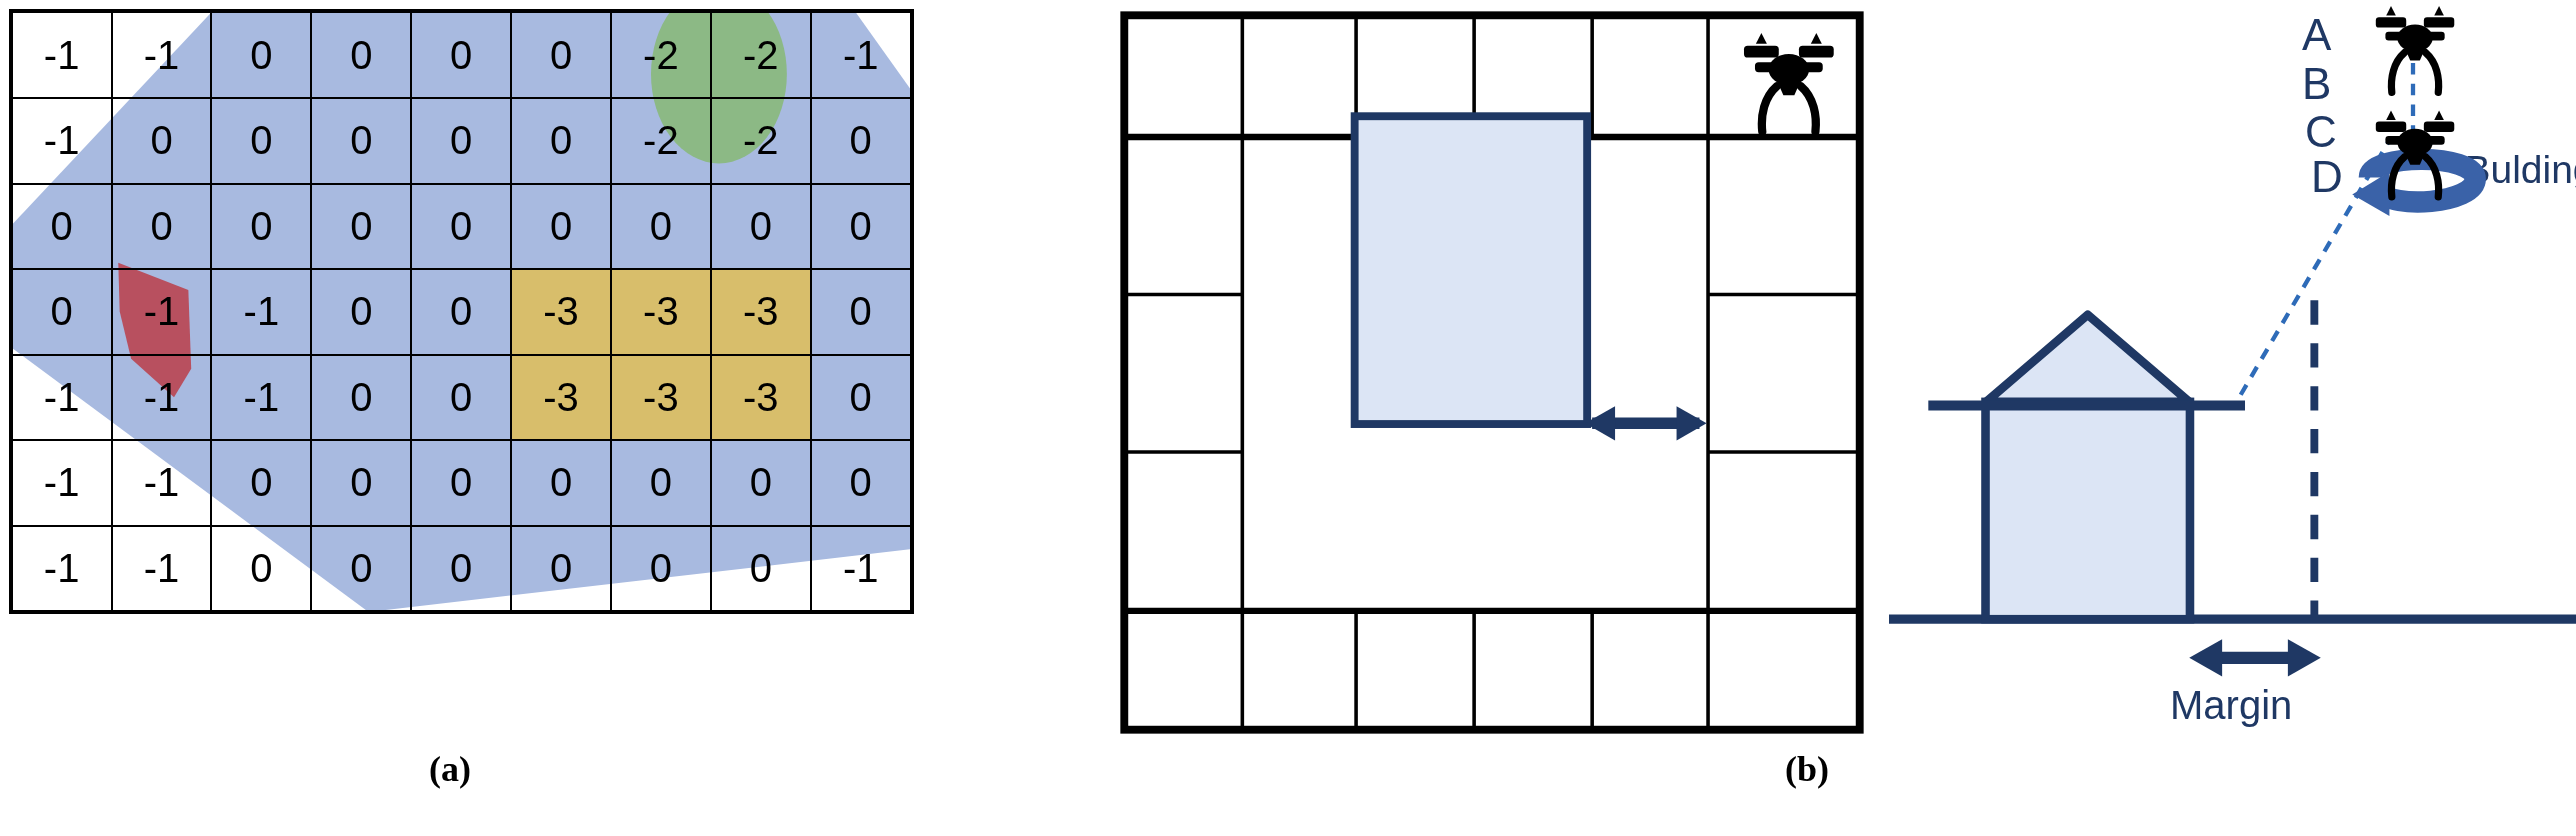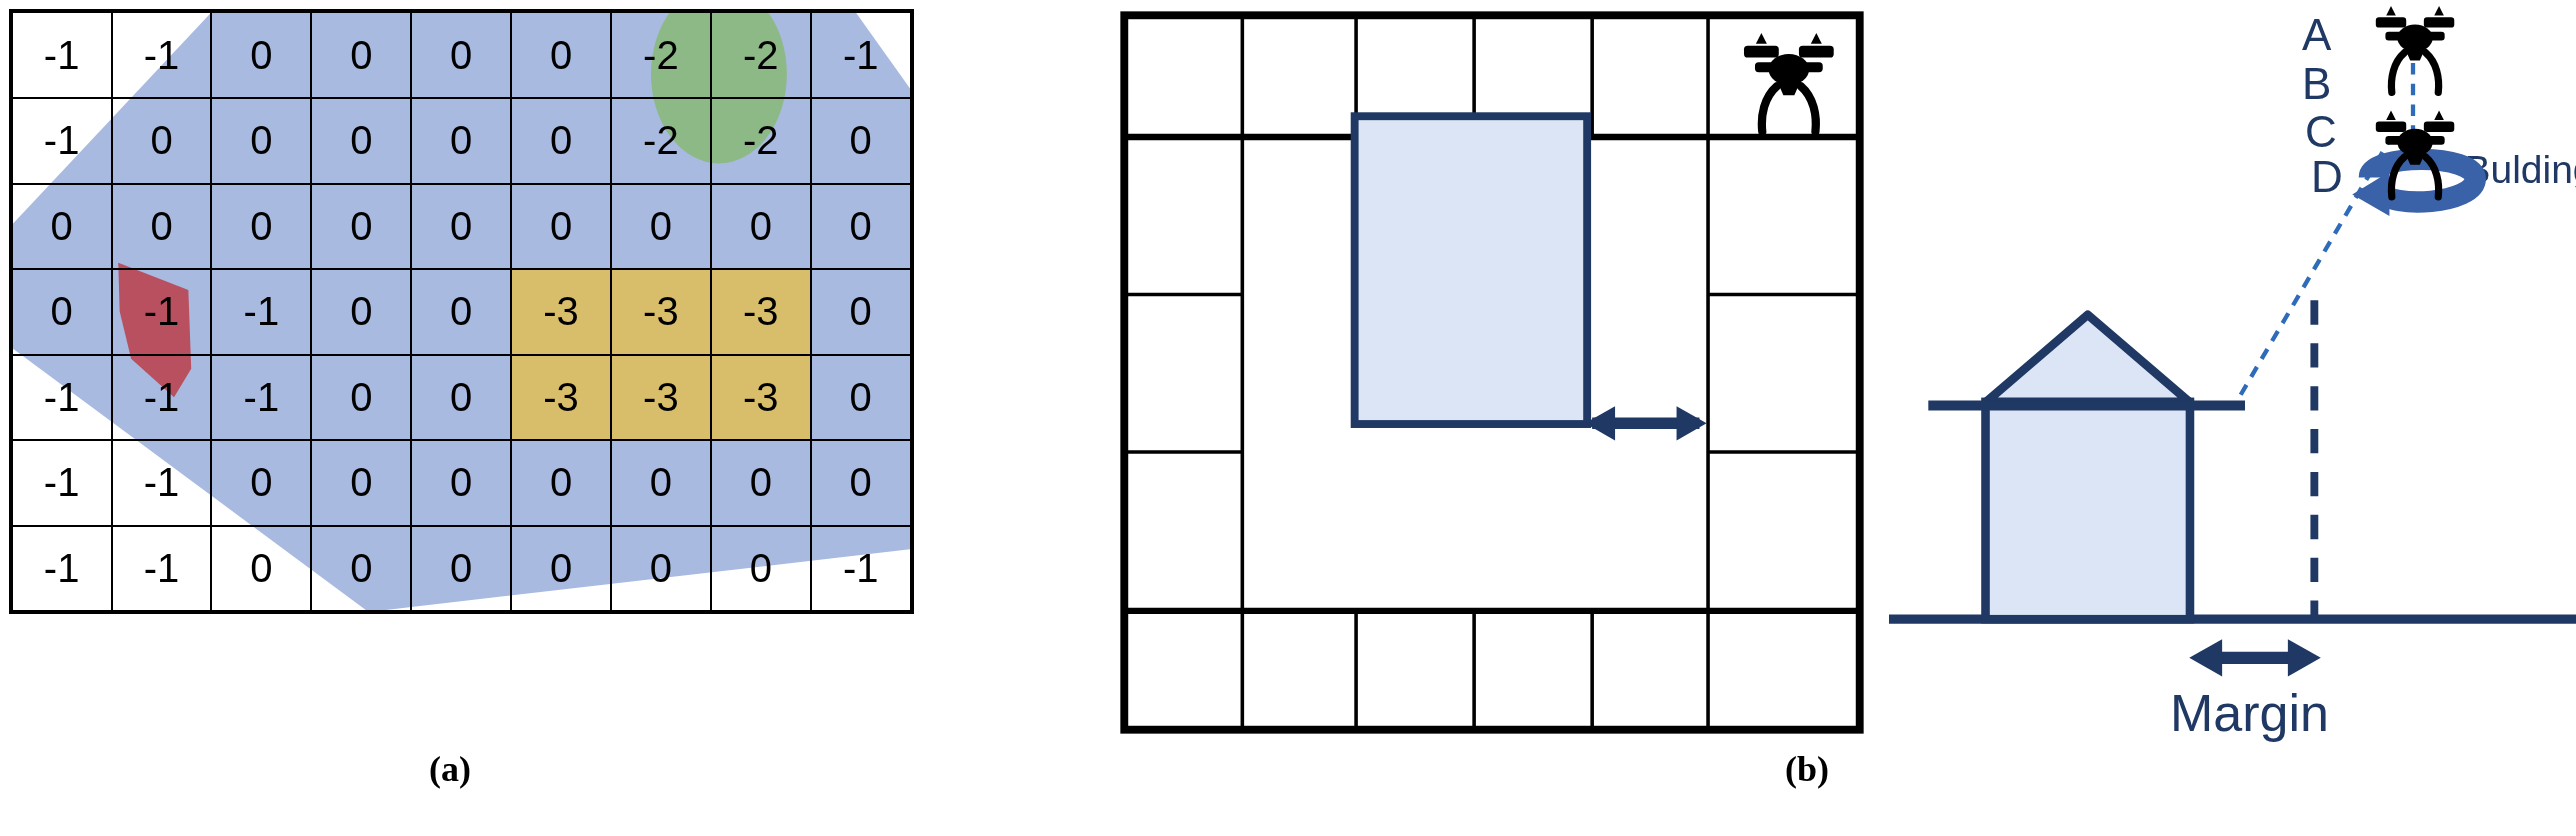--- a/index.html
+++ b/index.html
@@ -92,21 +92,21 @@
   .lbl {
     position: absolute;
     font-family: "Liberation Sans", sans-serif;
     color: #1f3864;
     white-space: nowrap;
   }
   #lbl-a { left: 2302px; top: 10px; font-size: 44px; }
   #lbl-b { left: 2302px; top: 59px; font-size: 44px; }
   #lbl-c { left: 2305px; top: 107px; font-size: 44px; }
   #lbl-d { left: 2311px; top: 152px; font-size: 44px; }
-  #lbl-margin { left: 2170px; top: 683px; font-size: 52px; }
+  #lbl-margin { left: 2170px; top: 683px; font-size: 40px; }
   #lbl-building {
     position: absolute;
     left: 1302px; top: 137px;
     width: 215px;
     text-align: center;
     font-family: "Liberation Sans", sans-serif;
     font-size: 39px;
     color: #1f3864;
   }
 </style>

